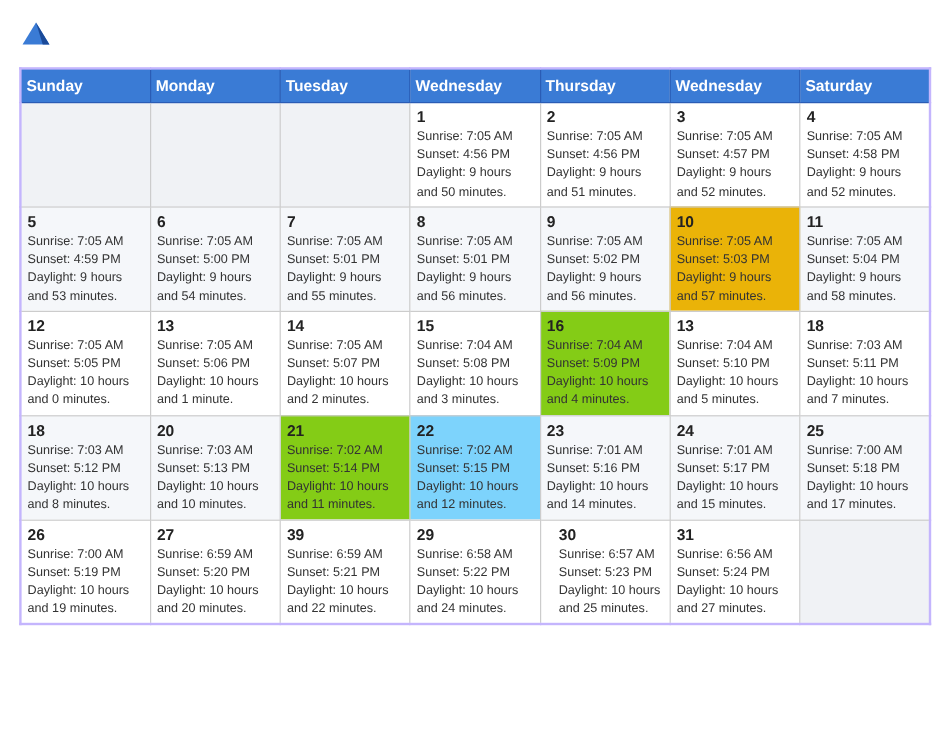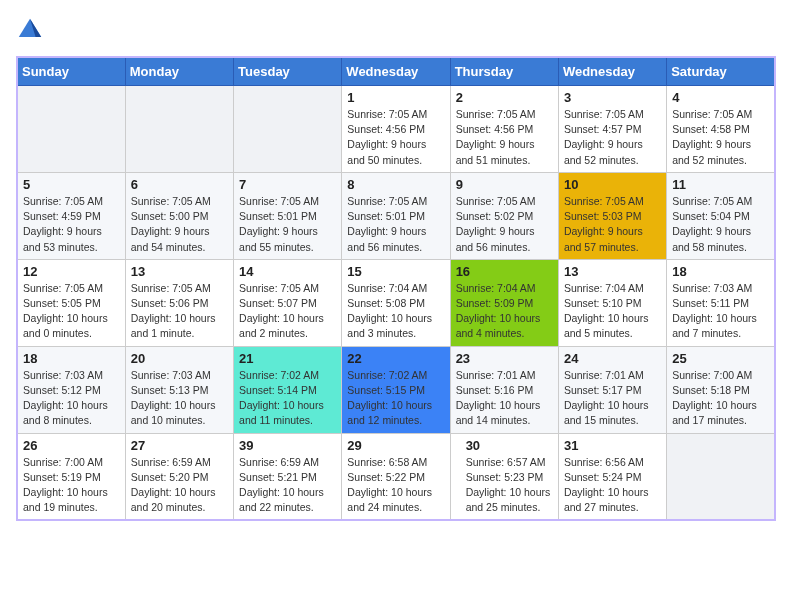--- a/index.html
+++ b/index.html
@@ -215,25 +215,25 @@
       </tr>
       <tr class="week-row">
         <td style="background: rgb(245, 247, 250);">
           <span class="day-number">18</span>
           <div class="day-info">Sunrise: 7:03 AM<br>Sunset: 5:12 PM<br>Daylight: 10 hours and 8 minutes.</div>
         </td>
         <td style="background: rgb(245, 247, 250);">
           <span class="day-number">20</span>
           <div class="day-info">Sunrise: 7:03 AM<br>Sunset: 5:13 PM<br>Daylight: 10 hours and 10 minutes.</div>
         </td>
-        <td style="background: #5eead4;">
+        <td style="background: #84cc16;">
           <span class="day-number">21</span>
           <div class="day-info">Sunrise: 7:02 AM<br>Sunset: 5:14 PM<br>Daylight: 10 hours and 11 minutes.</div>
         </td>
-        <td style="background: #3b82f6;">
+        <td style="background: #7dd3fc;">
           <span class="day-number">22</span>
           <div class="day-info">Sunrise: 7:02 AM<br>Sunset: 5:15 PM<br>Daylight: 10 hours and 12 minutes.</div>
         </td>
         <td style="background: rgb(245, 247, 250);">
           <span class="day-number">23</span>
           <div class="day-info">Sunrise: 7:01 AM<br>Sunset: 5:16 PM<br>Daylight: 10 hours and 14 minutes.</div>
         </td>
         <td style="background: rgb(245, 247, 250);">
           <span class="day-number">24</span>
           <div class="day-info">Sunrise: 7:01 AM<br>Sunset: 5:17 PM<br>Daylight: 10 hours and 15 minutes.</div>

